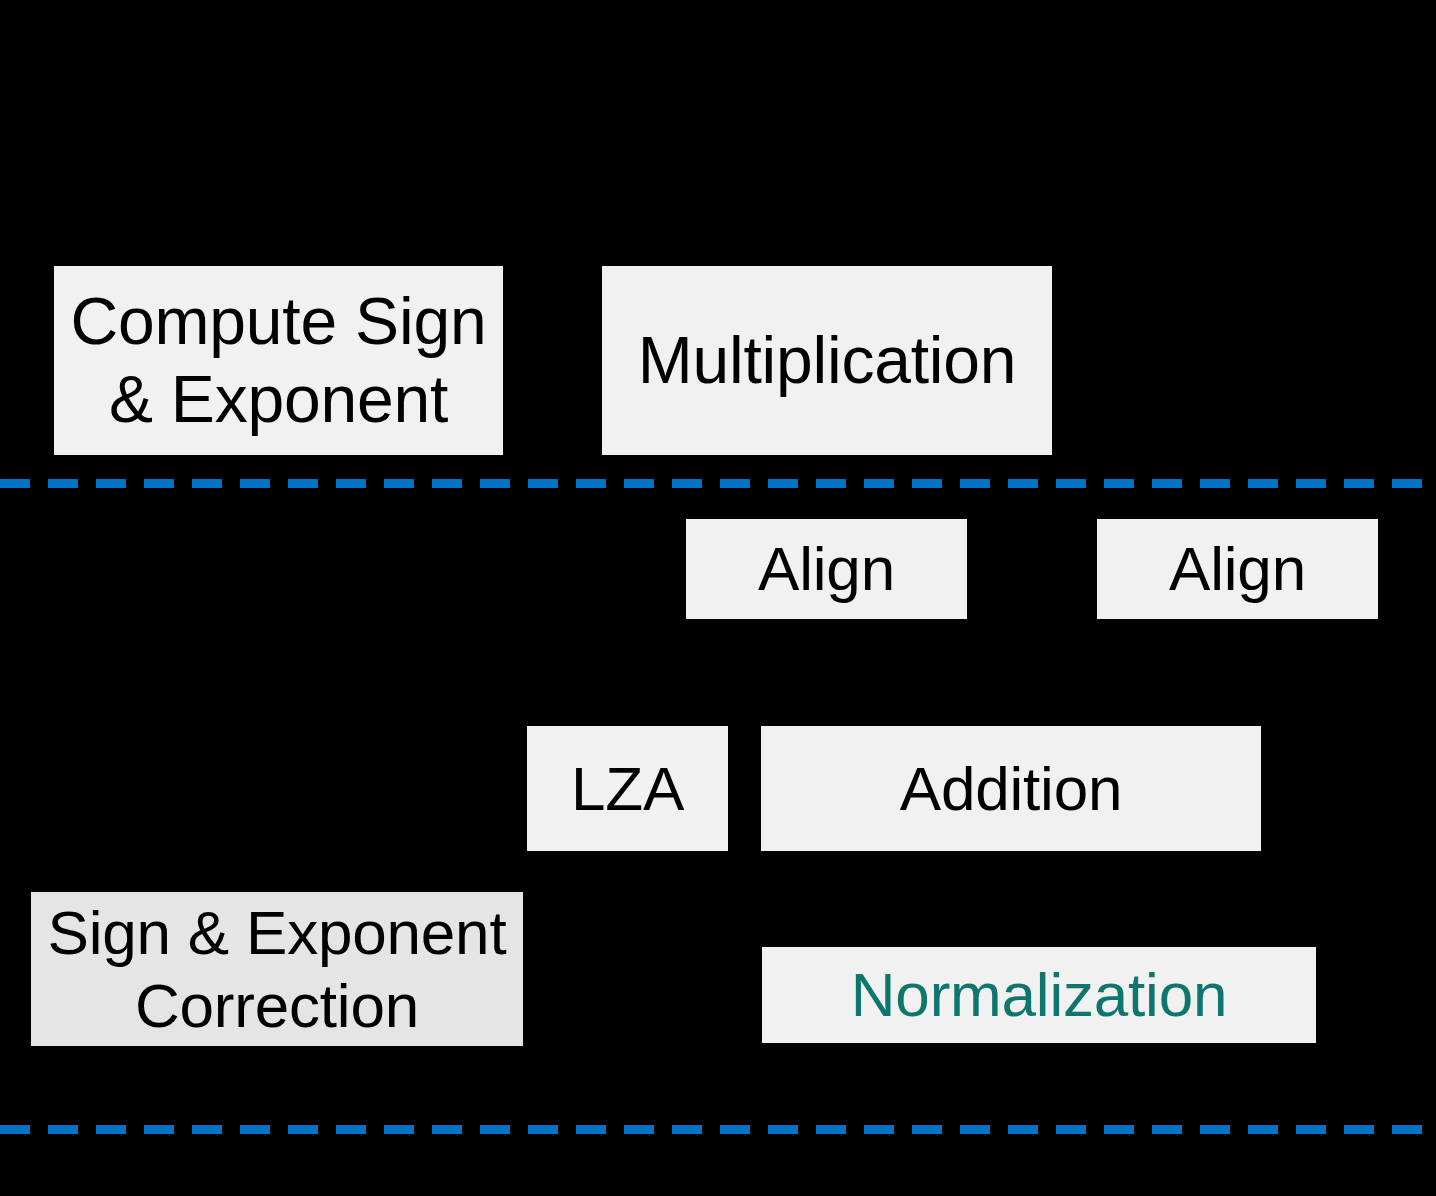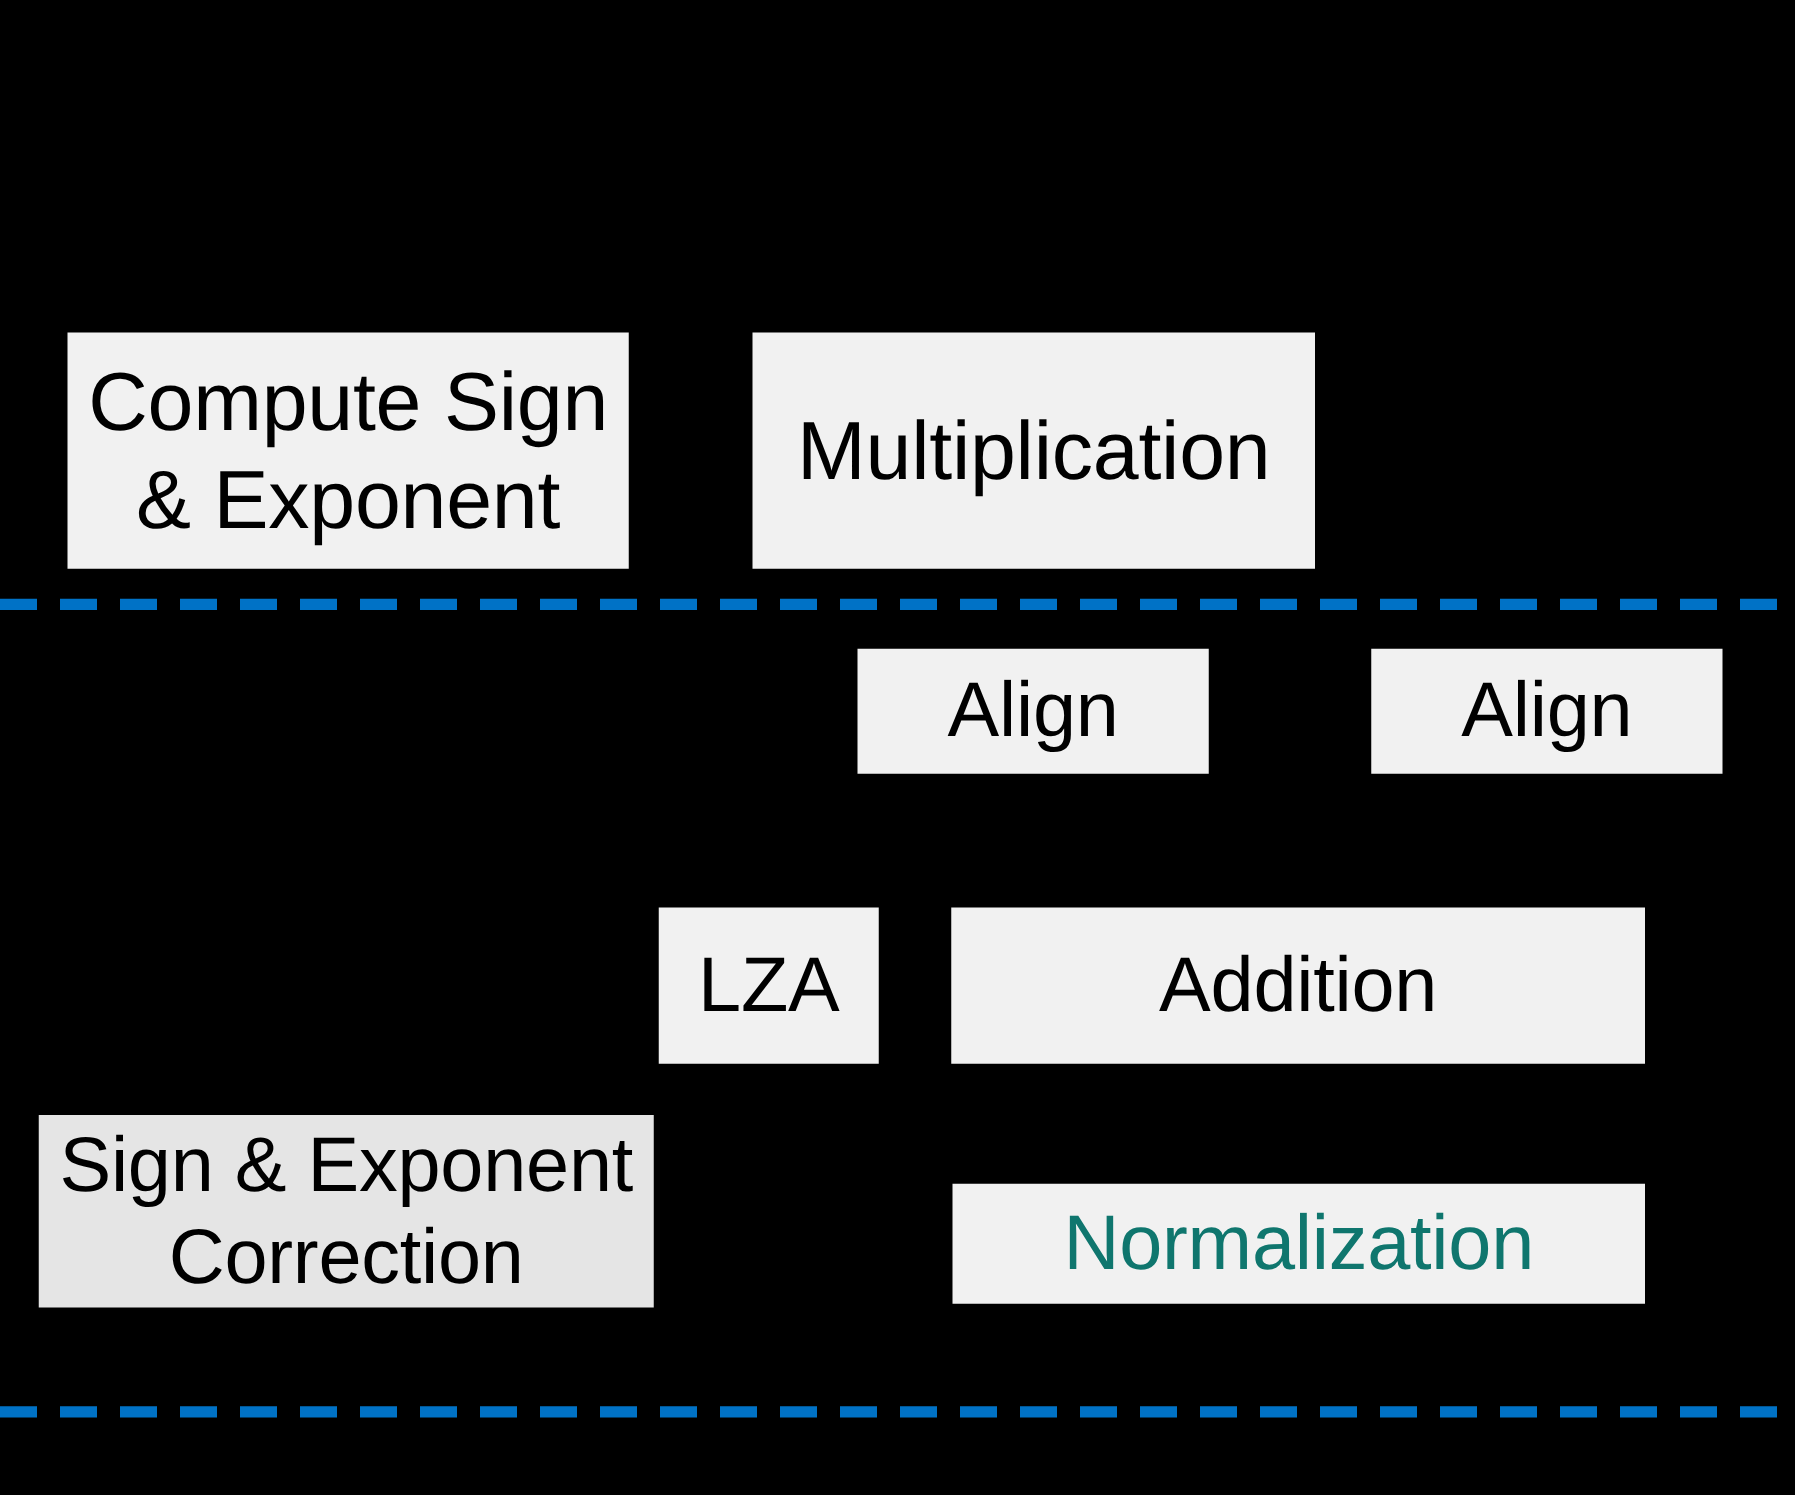--- a/index.html
+++ b/index.html
@@ -58,25 +58,25 @@
   </div>
 
   <div class="stage-box" style="left: 686px; top: 519px; width: 281px; height: 100px; font-size: 62px; background: rgb(241, 241, 241); color: rgb(0, 0, 0);">
     <span>Align</span>
   </div>
 
   <div class="stage-box" style="left: 1097px; top: 519px; width: 281px; height: 100px; font-size: 62px; background: rgb(241, 241, 241); color: rgb(0, 0, 0);">
     <span>Align</span>
   </div>
 
-  <div class="stage-box" style="left: 527px; top: 726px; width: 176px; height: 125px; font-size: 62px; background: rgb(241, 241, 241); color: rgb(0, 0, 0);">
+  <div class="stage-box" style="left: 527px; top: 726px; width: 201px; height: 125px; font-size: 62px; background: rgb(241, 241, 241); color: rgb(0, 0, 0);">
     <span>LZA</span>
   </div>
 
-  <div class="stage-box" style="left: 761px; top: 726px; width: 555px; height: 125px; font-size: 62px; background: rgb(241, 241, 241); color: rgb(0, 0, 0);">
+  <div class="stage-box" style="left: 761px; top: 726px; width: 500px; height: 125px; font-size: 62px; background: rgb(241, 241, 241); color: rgb(0, 0, 0);">
     <span>Addition</span>
   </div>
 
   <div class="stage-box" style="left: 31px; top: 892px; width: 492px; height: 154px; font-size: 62px; background: #e5e5e5; color: rgb(0, 0, 0);">
     <span>Sign &amp; Exponent
 Correction</span>
   </div>
 
   <div class="stage-box" style="left: 762px; top: 947px; width: 554px; height: 96px; font-size: 62px; background: rgb(241, 241, 241); color: #0f766e;">
     <span>Normalization</span>

